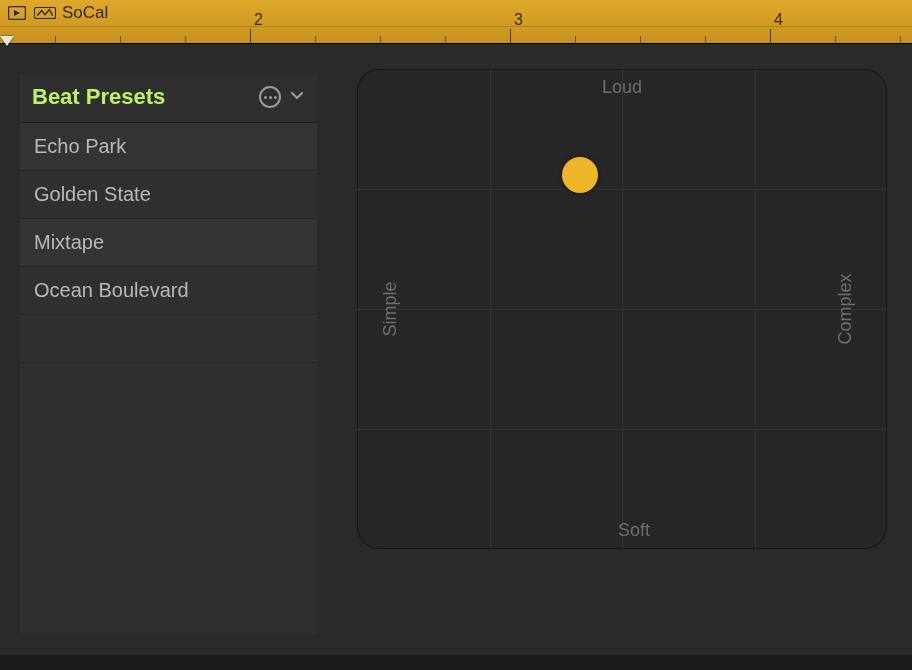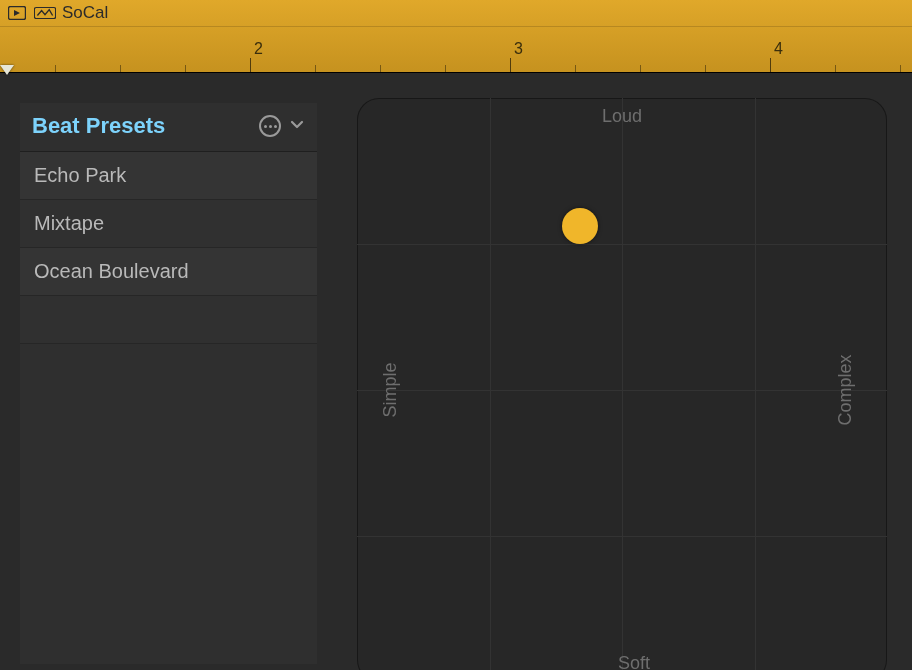--- a/index.html
+++ b/index.html
@@ -8,21 +8,21 @@
       box-sizing: border-box;
       font-family: -apple-system, "Helvetica Neue", Helvetica, Arial, sans-serif;
     }
     body {
       background: #1a1a1a;
       width: 912px;
       height: 670px;
       overflow: hidden;
     }
     .track-header {
-      height: 72px;
+      height: 43px;
       background: linear-gradient(#e0a82a, #c6921f);
       display: flex;
       flex-direction: column;
       position: relative;
     }
     .track-title-row {
       display: flex;
       align-items: center;
       height: 26px;
       padding-left: 6px;
@@ -90,21 +90,21 @@
       flex-direction: column;
       margin: 30px 0 20px 20px;
     }
     .sidebar-header {
       display: flex;
       align-items: center;
       justify-content: space-between;
       padding: 10px 12px 12px 12px;
     }
     .sidebar-title {
-      color: #7dd3fc;
+      color: #bef264;
       font-size: 22px;
       font-weight: 600;
     }
     .sidebar-actions {
       display: flex;
       align-items: center;
       gap: 8px;
     }
     .more-icon {
       width: 22px;
@@ -152,21 +152,21 @@
     .xy-panel {
       flex: 1;
       display: flex;
       align-items: flex-start;
       justify-content: flex-start;
       padding: 25px 25px 25px 40px;
     }
     .xy-pad {
       position: relative;
       width: 530px;
-      height: 584px;
+      height: 480px;
       background: #272727;
       border-radius: 22px;
       box-shadow: inset 0 0 0 1px rgba(0,0,0,0.4);
       overflow: hidden;
     }
     .grid-line {
       position: absolute;
       background: #333333;
     }
     .grid-line.h {
@@ -269,20 +269,21 @@
         </div>
         <div class="chevron-icon">
           <svg width="16" height="16" viewBox="0 0 16 16" fill="none">
               <path d="M3 6 L8 11 L13 6" stroke-width="2.2" stroke-linecap="round" stroke-linejoin="round"></path>
             </svg>
         </div>
       </div>
     </div>
     <div class="preset-list" id="preset-list">
         <div class="preset-item">Echo Park</div>
+        <div class="preset-item">Golden State</div>
         <div class="preset-item">Mixtape</div>
         <div class="preset-item">Ocean Boulevard</div>
         <div class="preset-empty"></div>
       </div>
   </div>
 
   <div class="xy-panel">
     <div class="xy-pad" id="xy-pad">
       <div class="grid-line h" style="top:25%"></div>
       <div class="grid-line h" style="top:50%"></div>

